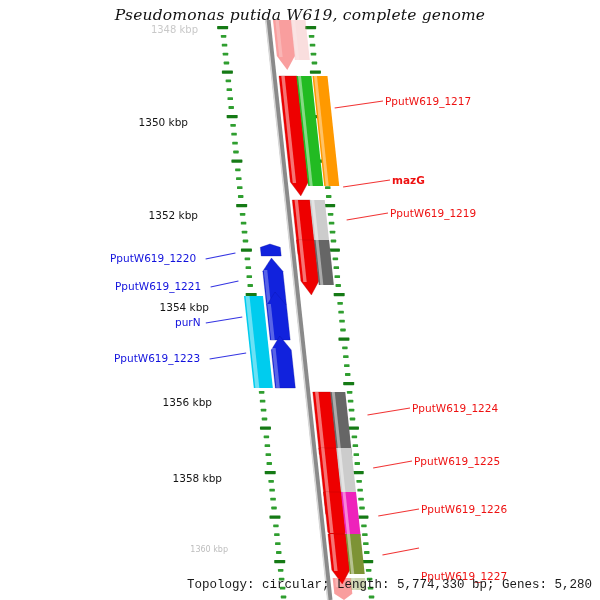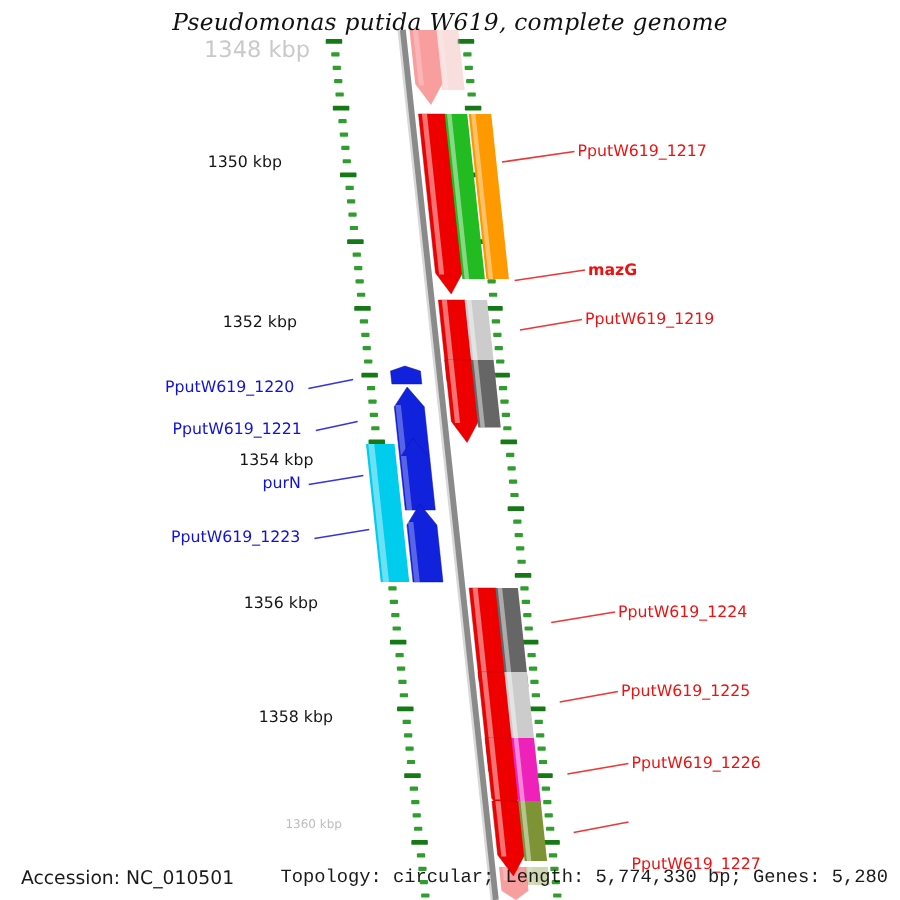--- a/index.html
+++ b/index.html
@@ -21,21 +21,21 @@
     position:absolute;bottom:8px;font-size:12.5px;color:#1a1a1a;
     white-space:nowrap;z-index:40;
   }
   .status.left{left:14px;}
   .status.right{right:8px;font-family:Liberation Mono, monospace;}
 
   .ticklabel{
     position:absolute;font-size:10.5px;color:#151515;white-space:nowrap;
     text-align:right;z-index:30;
   }
-  .ticklabel.faded{color:#c9c9c9;font-size:15px;}
+  .ticklabel.faded{color:#c9c9c9;font-size:10px;}
   .ticklabel.ghost{color:#bdbdbd;font-size:8px;}
 
   .genelabel{
     position:absolute;font-size:10.5px;white-space:nowrap;z-index:35;
   }
   .genelabel.fwd{color:#ee1111;}
   .genelabel.rev{color:#1111dd;text-align:right;}
 </style>
 </head>
 <body>
@@ -284,21 +284,21 @@
         <line x1="382.4413793103448" y1="555" x2="419" y2="548" stroke="#ee1111" stroke-width="1.1" stroke-opacity="0.85"></line>
         <line x1="205.60000000000002" y1="259" x2="235.44137931034481" y2="253" stroke="#1111dd" stroke-width="1.1" stroke-opacity="0.85"></line>
         <line x1="210.60000000000002" y1="287" x2="238.43448275862067" y2="281" stroke="#1111dd" stroke-width="1.1" stroke-opacity="0.85"></line>
         <line x1="205.8" y1="323" x2="242.28275862068966" y2="317" stroke="#1111dd" stroke-width="1.1" stroke-opacity="0.85"></line>
         <line x1="209.60000000000002" y1="359" x2="246.13103448275865" y2="353" stroke="#1111dd" stroke-width="1.1" stroke-opacity="0.85"></line>
       </g>
   </svg>
 
   <div id="ticklabels">
       <div class="ticklabel faded" style="left: 136px; top: 24px; width: 62px;">1348 kbp</div>
-      <div class="ticklabel" style="left: 126px; top: 102px; width: 62px;">1350 kbp</div>
+      <div class="ticklabel" style="left: 126px; top: 116px; width: 62px;">1350 kbp</div>
       <div class="ticklabel" style="left: 136px; top: 209px; width: 62px;">1352 kbp</div>
       <div class="ticklabel" style="left: 147px; top: 301px; width: 62px;">1354 kbp</div>
       <div class="ticklabel" style="left: 150px; top: 396px; width: 62px;">1356 kbp</div>
       <div class="ticklabel" style="left: 160px; top: 472px; width: 62px;">1358 kbp</div>
       <div class="ticklabel ghost" style="left: 166px; top: 545px; width: 62px;">1360 kbp</div>
     </div>
   <div id="fwdlabels">
       <div class="genelabel fwd" style="left: 385px; top: 95px;">PputW619_1217</div>
       <div class="genelabel fwd" style="left: 392px; top: 174px; font-weight: bold;">mazG</div>
       <div class="genelabel fwd" style="left: 390px; top: 207px;">PputW619_1219</div>
@@ -307,15 +307,14 @@
       <div class="genelabel fwd" style="left: 421px; top: 503px;">PputW619_1226</div>
       <div class="genelabel fwd" style="left: 421px; top: 570px;">PputW619_1227</div>
     </div>
   <div id="revlabels">
       <div class="genelabel rev" style="left: 110px; top: 252px;">PputW619_1220</div>
       <div class="genelabel rev" style="left: 115px; top: 280px;">PputW619_1221</div>
       <div class="genelabel rev" style="left: 175px; top: 316px;">purN</div>
       <div class="genelabel rev" style="left: 114px; top: 352px;">PputW619_1223</div>
     </div>
 
-  <div class="status left">Accession: NC_010501</div>
   <div class="status right">Topology: circular; Length: 5,774,330 bp; Genes: 5,280</div>
 </div>
 
 </body></html>

